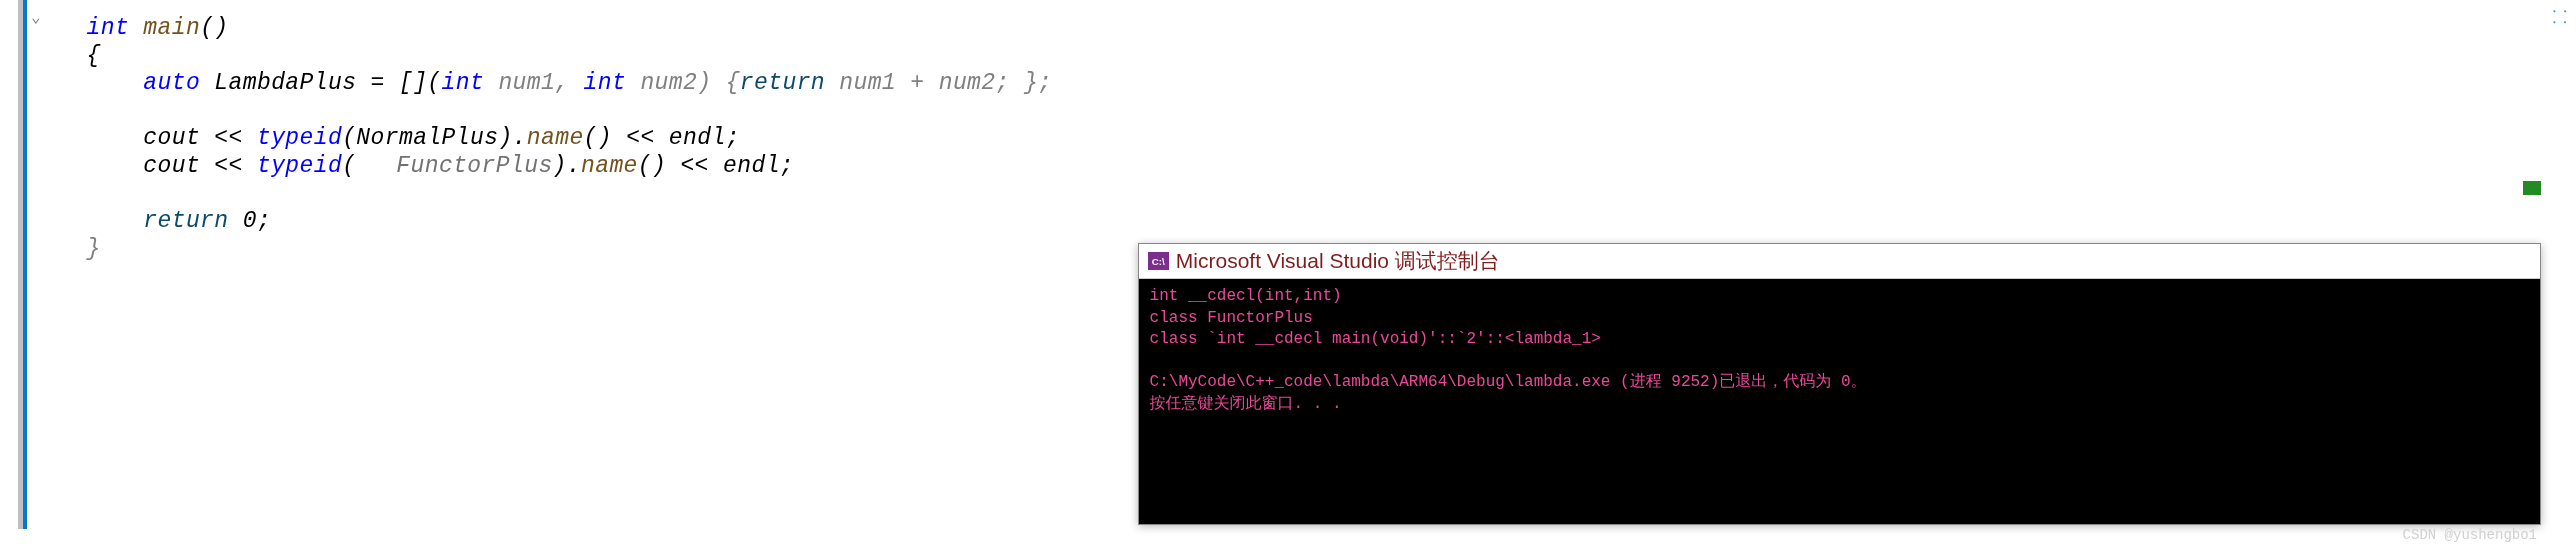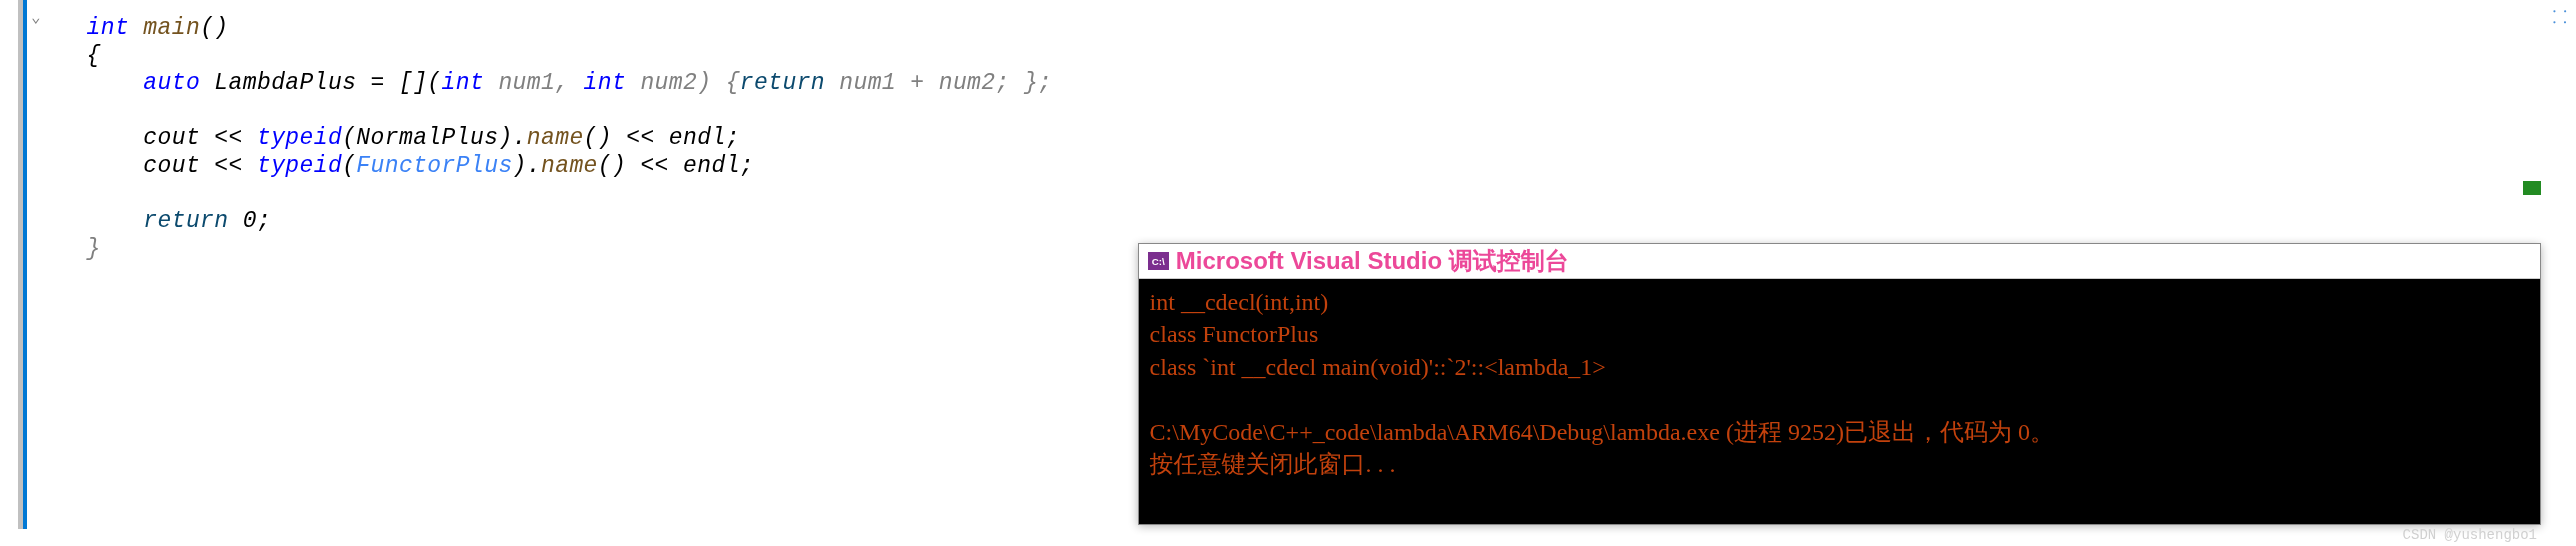--- a/index.html
+++ b/index.html
@@ -50,21 +50,21 @@
       line-height: 1.2;
       padding-left: 53px;
       letter-spacing: 0.4px;
     }
     .kw-blue { color: #0000ff; }
     .fn-brown { color: #74531f; }
     .comment { color: #008000; }
     .comment-cn { font-weight: bold; }
     .str-gray { color: #808080; }
     .method-brown { color: #74531f; }
-    .type-teal { color: #3b82f6; }
+    .type-teal { color: #737373; margin-left: 40px; }
     .purple { color: #0c4a6e; }
     .black { color: #000000; }
     
     .green-marker {
       position: absolute;
       right: 35px;
       top: 181px;
       width: 17.6px;
       height: 14px;
       background: #228b22;
@@ -96,29 +96,28 @@
       font-size: 9.7px;
       display: inline-flex;
       align-items: center;
       justify-content: center;
       margin-right: 7px;
       font-family: sans-serif;
       font-weight: bold;
     }
     .console-title {
       font-family: "Microsoft YaHei", sans-serif;
-      font-size: 24px;
-      color: #ec4899;
-      font-weight: bold;
+      font-size: 21px;
+      color: #7f1d1d;
     }
     .console-body {
       padding: 7px 10.6px;
-      color: #c2410c;
-      font-family: Liberation Serif, serif;
-      font-size: 24px;
+      color: #ec4899;
+      font-family: Liberation Mono, monospace;
+      font-size: 16px;
       line-height: 1.35;
       white-space: pre;
     }
     .watermark {
       position: absolute;
       right: 39px;
       bottom: 4.4px;
       color: #d0d0d0;
       font-size: 14px;
       font-family: Liberation Mono, monospace;

